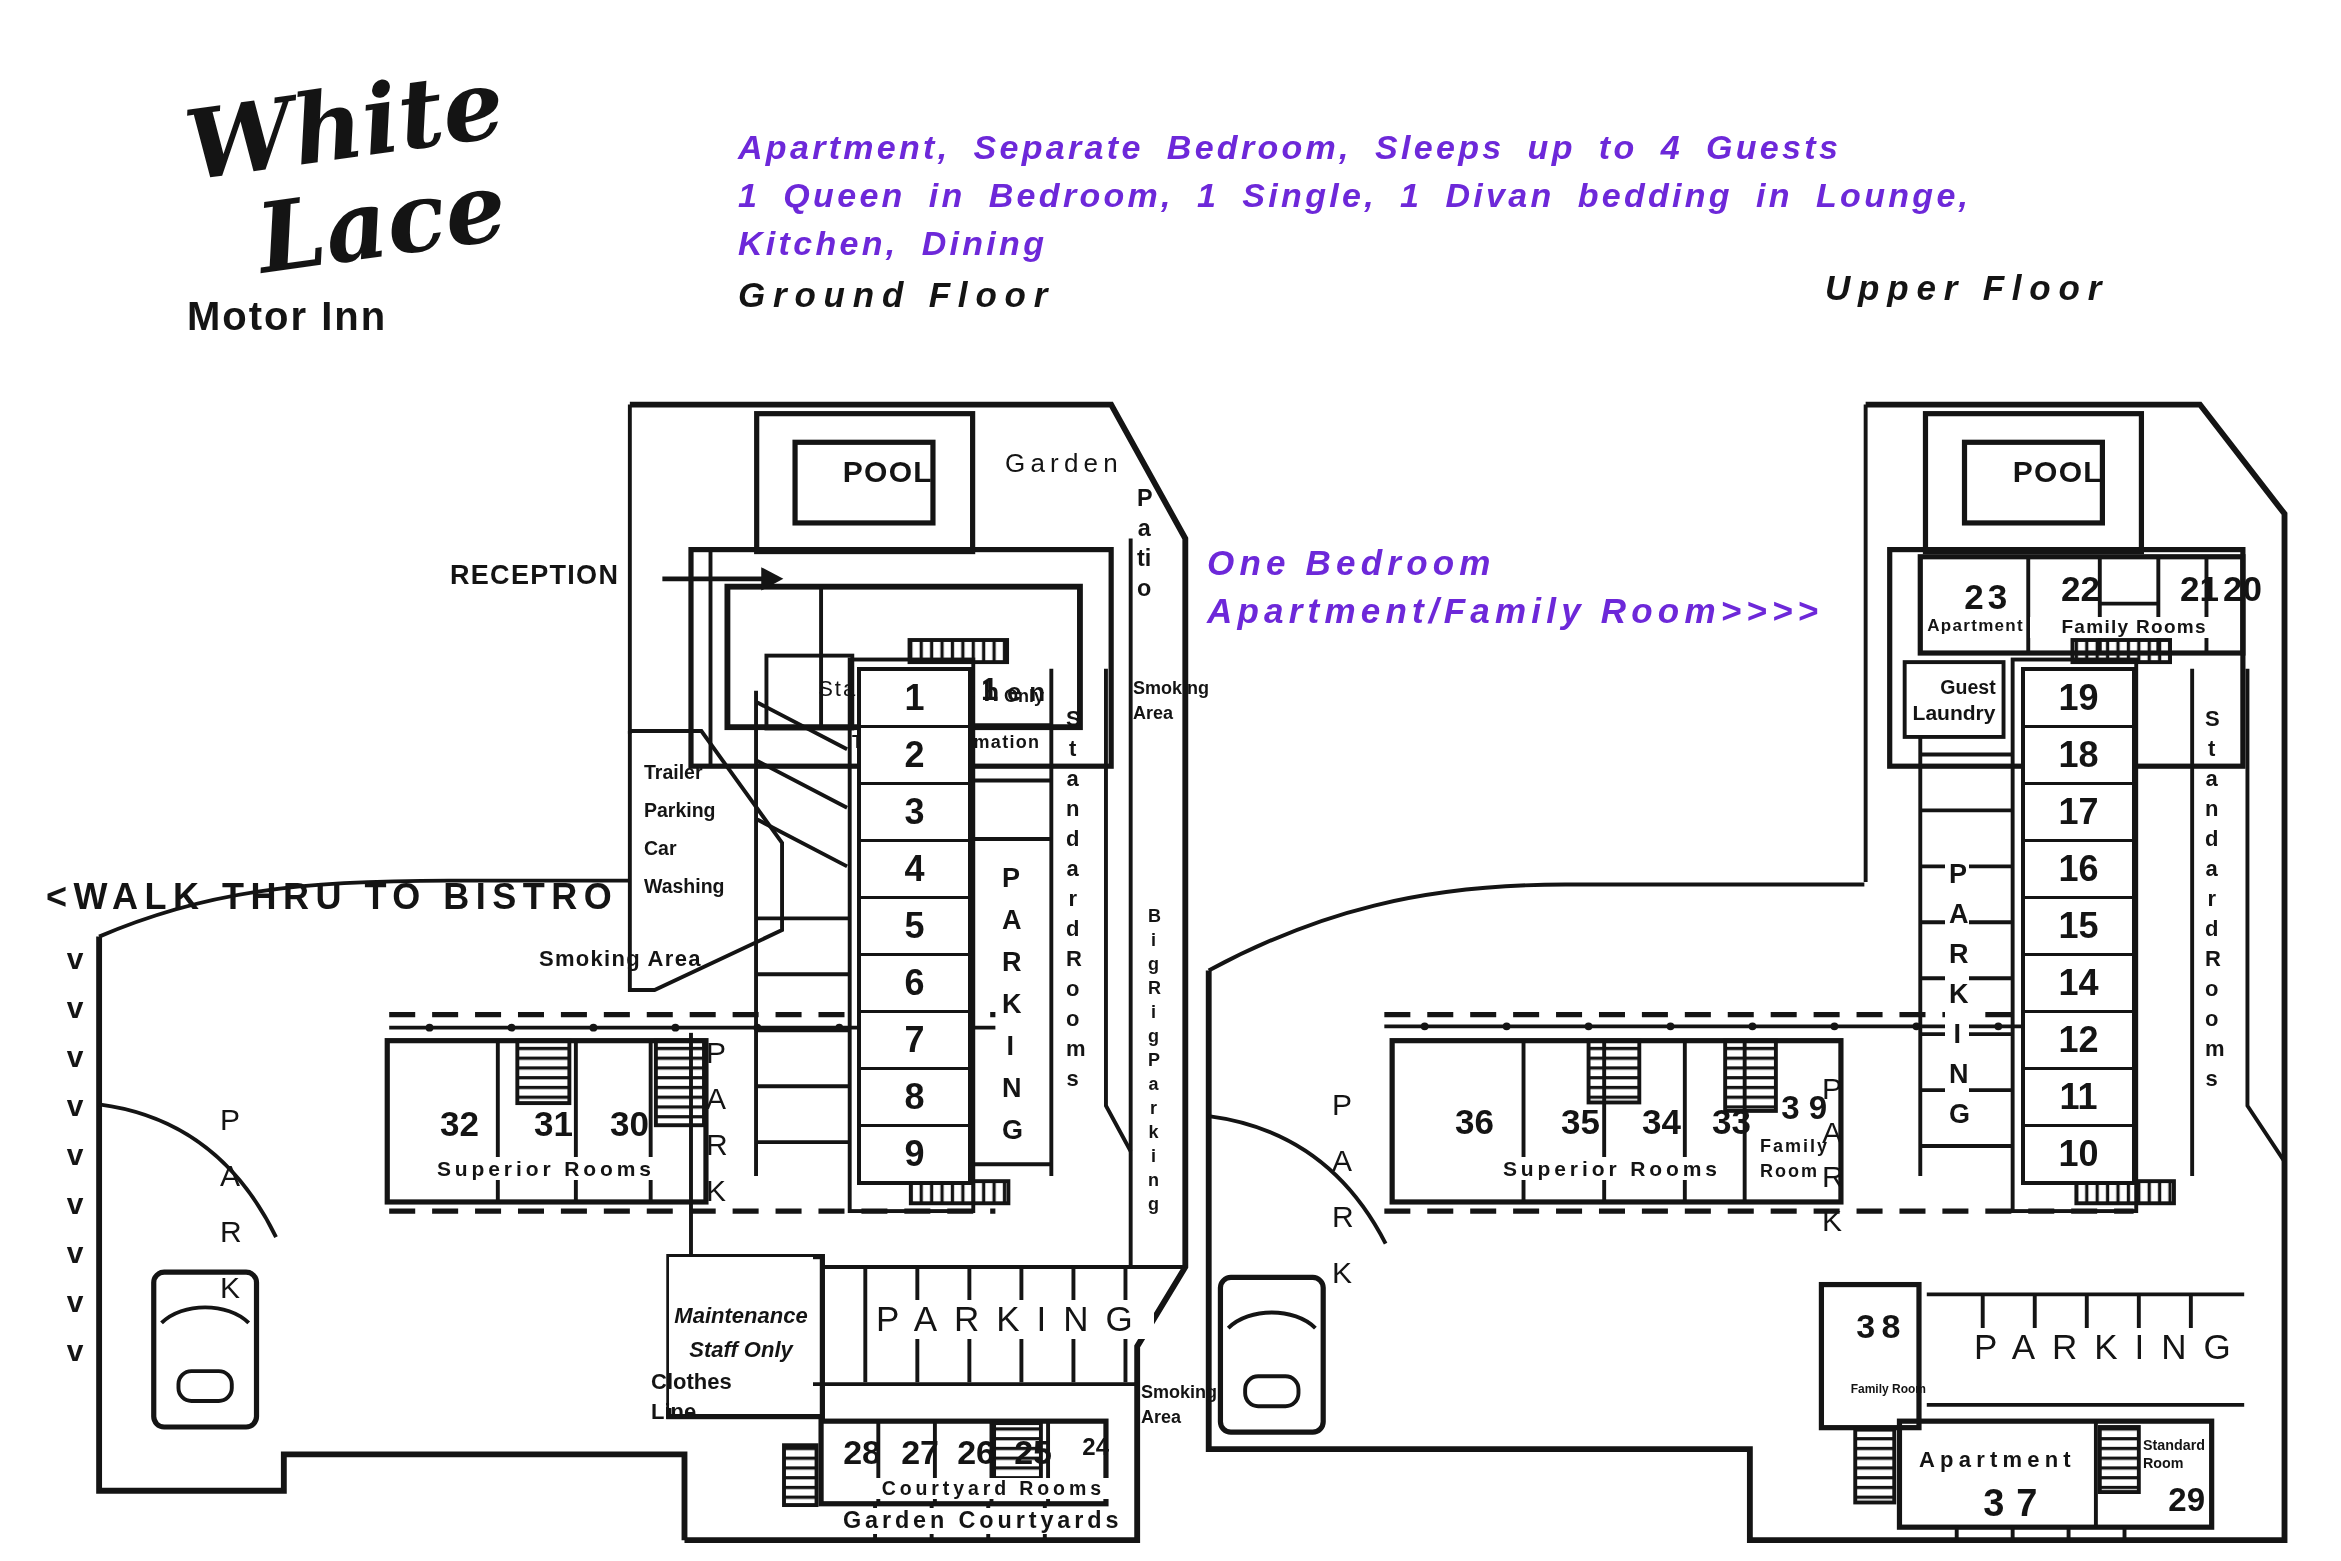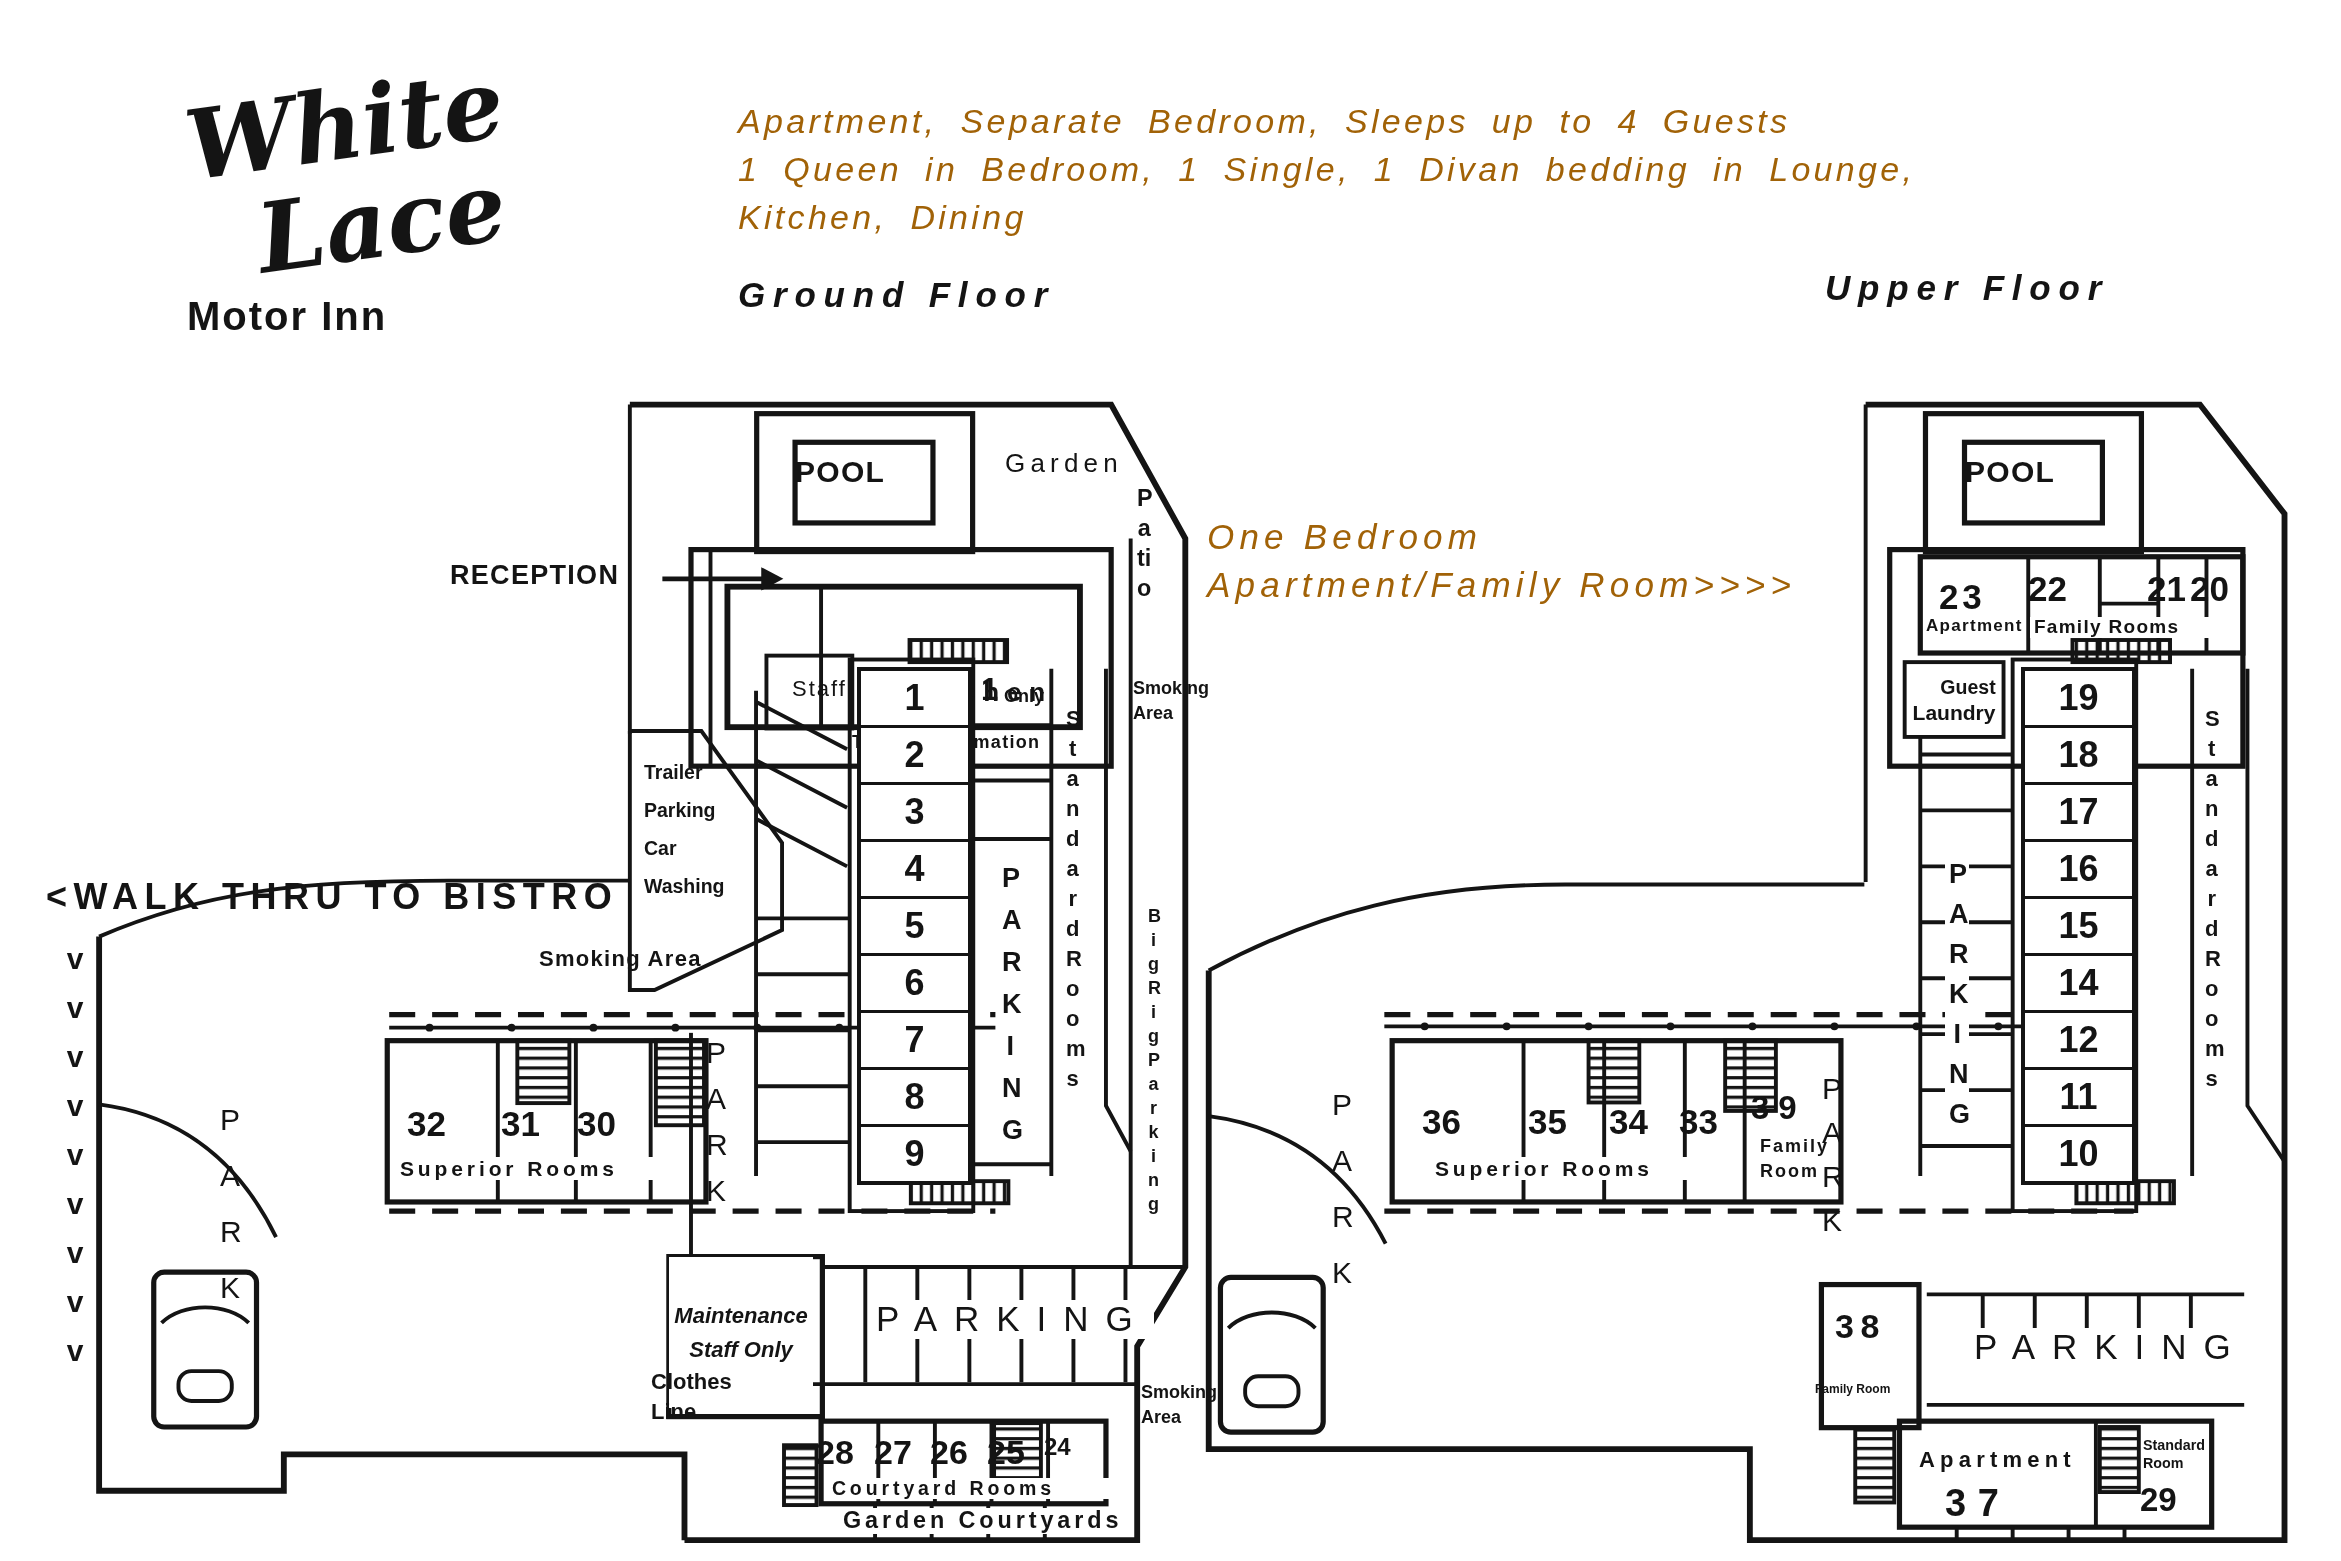--- a/index.html
+++ b/index.html
@@ -1,32 +1,32 @@
 <!DOCTYPE html>
 <html style="font-size:10.4px"><head>
 <meta charset="utf-8">
 <style>
   html,body{margin:0;padding:0;background:#fff;width:2342px;height:1561px;}
   .page{position:relative;width:2342px;height:1561px;background:#fff;overflow:hidden;
         font-family:"Liberation Sans",sans-serif;color:#141414;}
   svg.lines{position:absolute;left:0;top:0;}
   .lbl{position:absolute;white-space:nowrap;line-height:1.1;}
-  .red{color:#a16207;font-weight:normal;font-style:italic;}
+  .red{color:#6d28d9;font-weight:bold;font-style:italic;margin-top:26px;}
   .ital{font-weight:bold;font-style:italic;}
   .vstack{width:1.1ch;word-break:break-all;text-align:center;white-space:normal;}
   .cellnum{font-weight:bold;}
   .roomcol{position:absolute;display:flex;flex-direction:column;border:4.6px solid #141414;background:#fff;}
   .roomcol .cell{flex:1;display:flex;align-items:center;justify-content:center;
                  border-bottom:3.9px solid #141414;font-weight:bold;font-size:36px;}
   .roomcol .cell:last-child{border-bottom:none;}
   .box{position:absolute;display:flex;flex-direction:column;align-items:center;justify-content:center;
        border:4.6px solid #141414;background:#fff;text-align:center;}
   .script{font-family:"DejaVu Serif",serif;font-style:italic;font-weight:bold;}
   .wbg{background:#fff;padding:0 3.9px;}
-  .ctr{text-align:left;}
+  .ctr{text-align:right;}
 </style>
 </head>
 <body>
 
 <div class="page">
 
   <svg class="lines" width="2342" height="1561" viewBox="0 0 3600 2400" stroke="#141414" fill="none" stroke-width="6">
     <defs>
       <pattern id="hatchV" width="16" height="40" patternUnits="userSpaceOnUse">
         <path d="M8 0 V40" stroke="#141414" stroke-width="5"></path>

